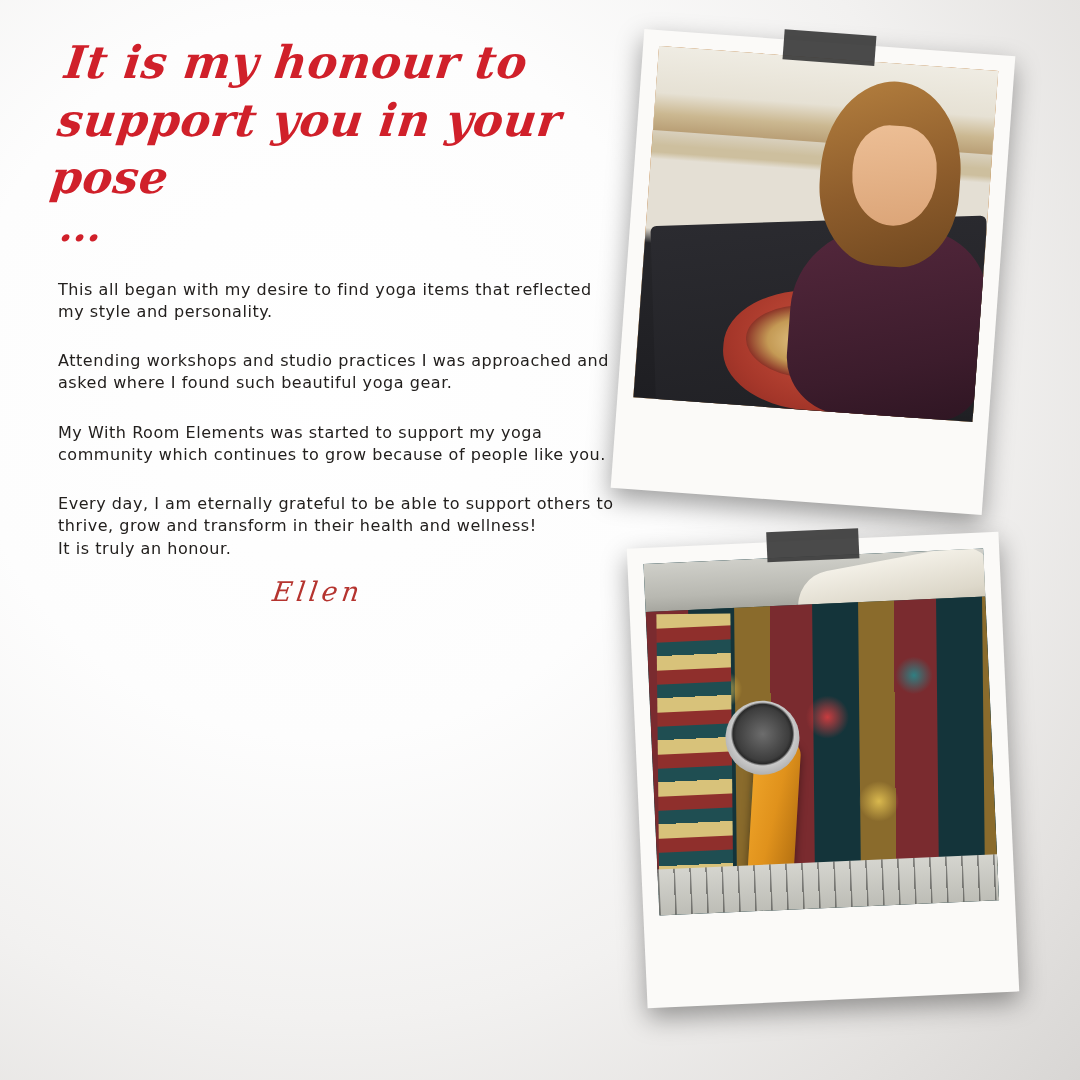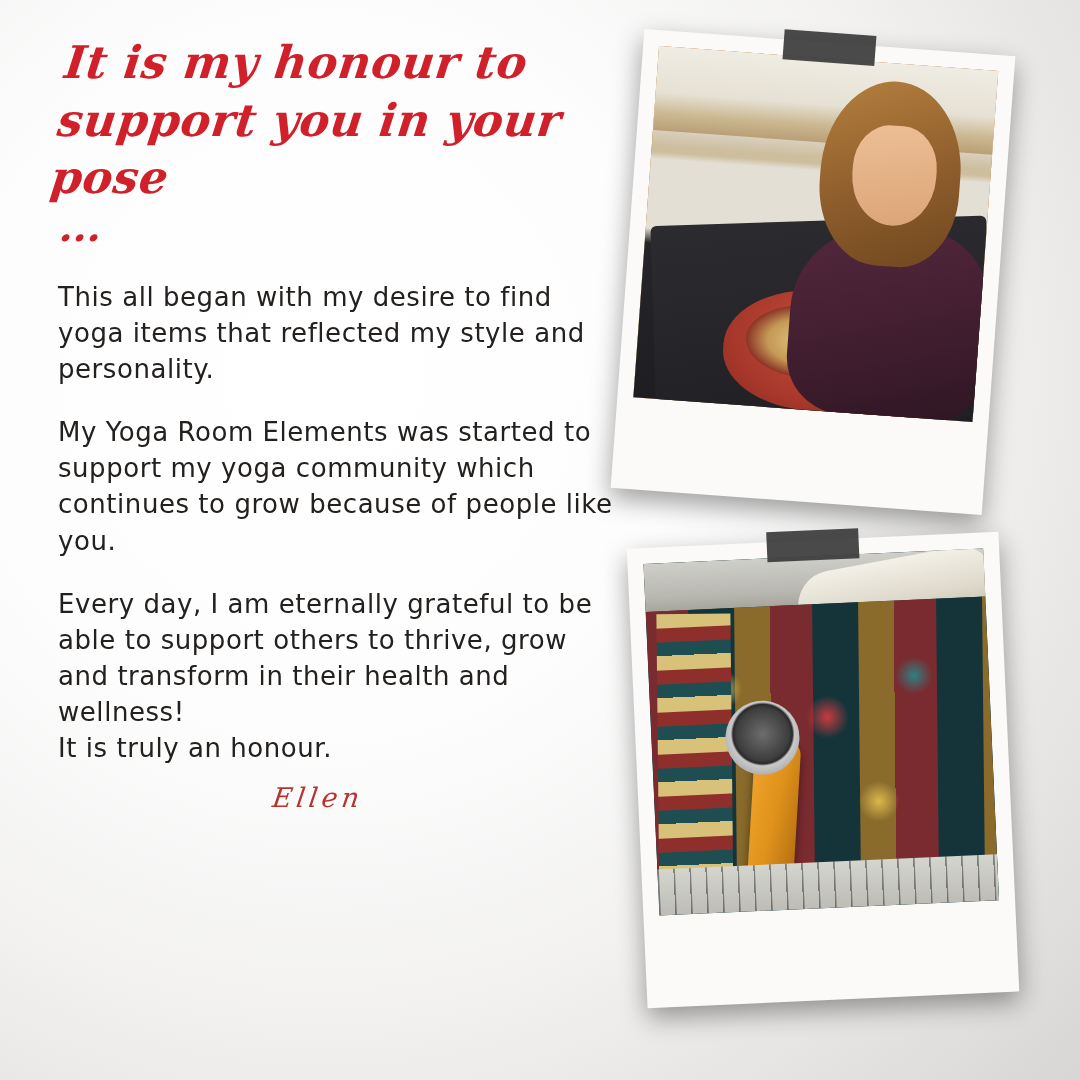--- a/index.html
+++ b/index.html
@@ -45,21 +45,21 @@
     font-weight: 700;
     color: #d0202a;
     font-size: 40px;
     line-height: 0.9;
     margin: 0 0 34px 2px;
     transform: skewX(-7deg);
   }
 
   .body-para {
     color: #23201e;
-    font-size: 26px;
+    font-size: 16px;
     line-height: 1.39;
     letter-spacing: 0.55px;
     margin: 0 0 27px 0;
     max-width: 565px;
   }
   .body-para:last-of-type {
     margin-bottom: 0;
   }
 
   .signature {
@@ -243,21 +243,22 @@
 
   <div class="text-col">
 
     <h1 class="headline">
       <span>It is my honour to</span><br>
       <span>support you in your pose</span>
     </h1>
     <div class="headline-ellipsis">...</div>
 
     <p class="body-para">This all began with my desire to find yoga items that reflected my style and personality.</p>
-    <p class="body-para">My Yoga Room Elements was started to support my yoga community which continues to grow because of people like you.</p>
+    <p class="body-para">Attending workshops and studio practices I was approached and asked where I found such beautiful yoga gear.</p>
+    <p class="body-para">My With Room Elements was started to support my yoga community which continues to grow because of people like you.</p>
     <p class="body-para" style="white-space:pre-line">Every day, I am eternally grateful to be able to support others to thrive, grow and transform in their health and wellness!
 It is truly an honour.</p>
 
     <div class="signature">Ellen</div>
   </div>
 
   <div class="polaroid" id="polaroid-top">
     <div class="tape"></div>
     <div class="photo">
       <div class="wood-seam"></div>

